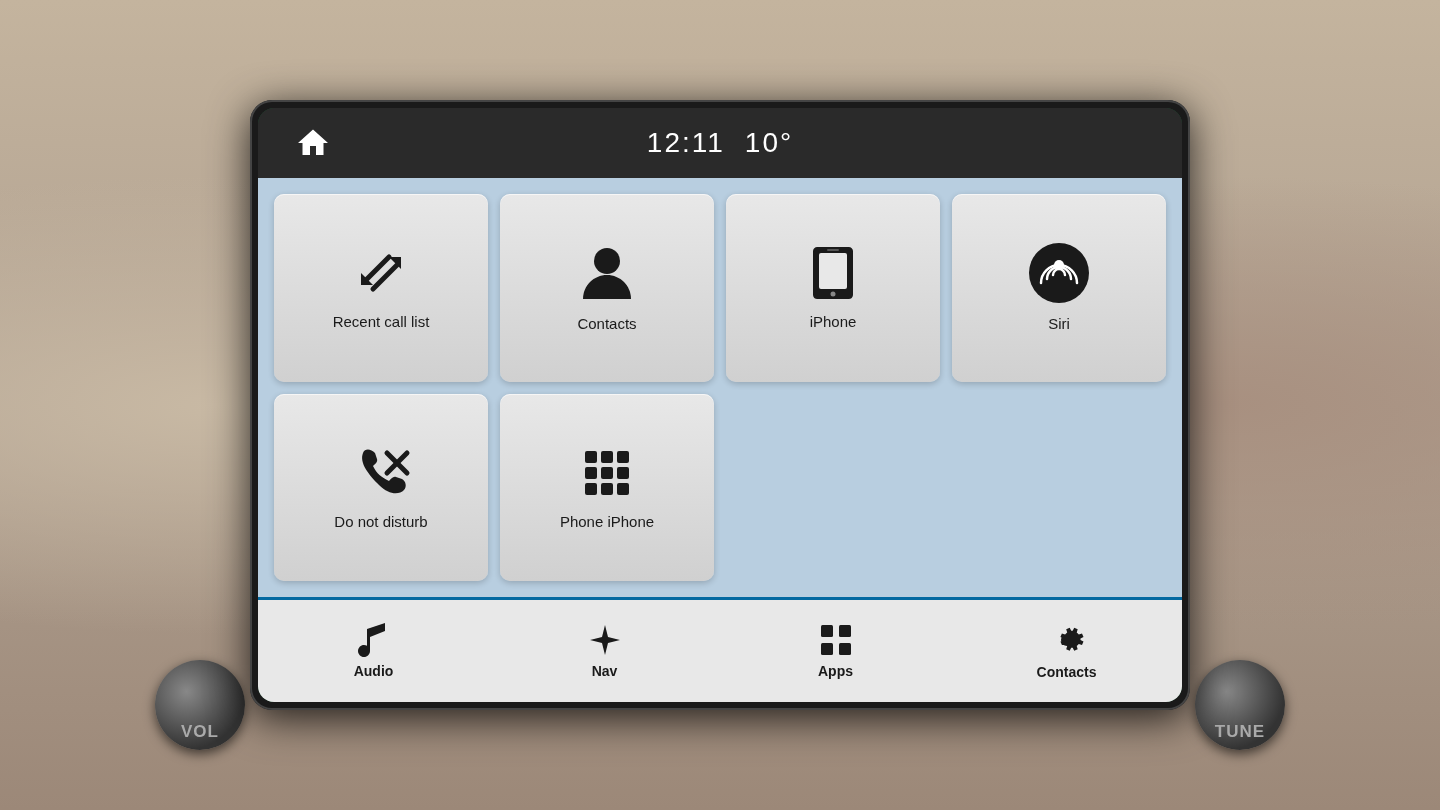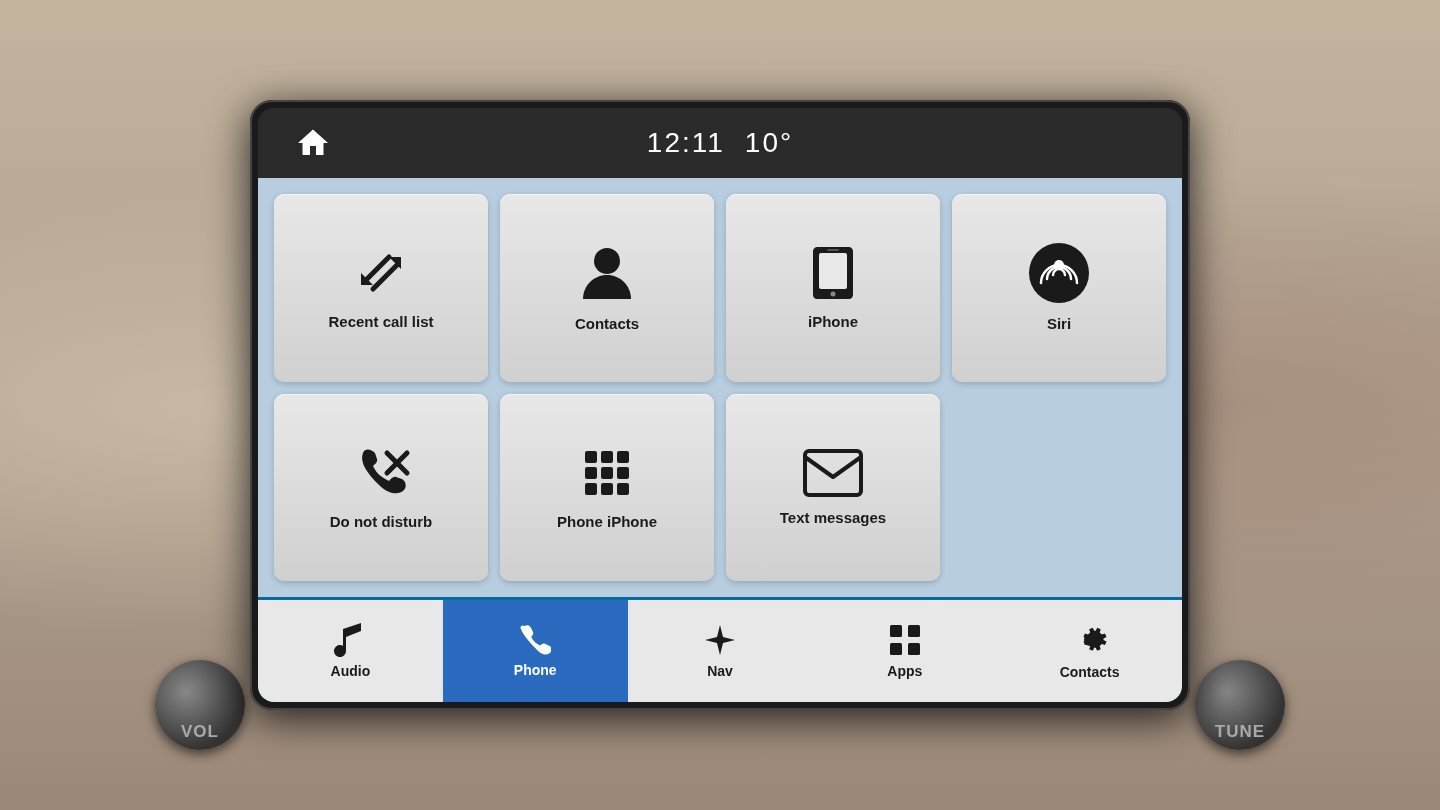--- a/index.html
+++ b/index.html
@@ -155,21 +155,21 @@
     }
 
     .tile-icon {
       font-size: 48px;
       line-height: 1;
       color: #1a1a1a;
     }
 
     .tile-label {
       font-size: 15px;
-      font-weight: 700;
+      font-weight: 400;
       color: #1a1a1a;
       text-align: center;
     }
 
     
     .siri-circle {
       width: 60px;
       height: 60px;
       background: #1a1a1a;
       border-radius: 50%;
@@ -328,53 +328,36 @@
             <rect x="22" y="22" width="12" height="12" rx="2" fill="#1a1a1a"></rect>
             <rect x="38" y="22" width="12" height="12" rx="2" fill="#1a1a1a"></rect>
             <rect x="6" y="38" width="12" height="12" rx="2" fill="#1a1a1a"></rect>
             <rect x="22" y="38" width="12" height="12" rx="2" fill="#1a1a1a"></rect>
             <rect x="38" y="38" width="12" height="12" rx="2" fill="#1a1a1a"></rect>
           </svg>
         </div>
         <span class="tile-label">Phone iPhone</span>
       </div>
 
-      <div class="tile">
-        <div class="tile-icon">
-          <svg width="60" height="48" viewBox="0 0 60 48" xmlns="http://www.w3.org/2000/svg">
-            <rect x="2" y="2" width="56" height="44" rx="4" fill="none" stroke="#1a1a1a" stroke-width="4"></rect>
-            <path d="M2 8 L30 28 L58 8" fill="none" stroke="#1a1a1a" stroke-width="4" stroke-linecap="round" stroke-linejoin="round"></path>
-          </svg>
-        </div>
-        <span class="tile-label">Text messages</span>
-      </div>
 
       <div style="background:transparent; box-shadow:none;"></div>
 
     </div>
 
     <div class="bottom-nav">
 
       <div class="nav-item">
         <div class="nav-icon">
           <svg width="32" height="34" viewBox="0 0 32 34" xmlns="http://www.w3.org/2000/svg">
             <path d="M12 28c0 3.3-2.7 6-6 6s-6-2.7-6-6 2.7-6 6-6c1.1 0 2.1.3 3 .8V6l18-6v8L12 14z" fill="#1a1a1a"></path>
           </svg>
         </div>
         <span class="nav-label">Audio</span>
       </div>
 
-      <div class="nav-item active">
-        <div class="nav-icon">
-          <svg width="32" height="32" viewBox="0 0 32 32" xmlns="http://www.w3.org/2000/svg">
-            <path d="M6 2C7.5 0.5 10 1 11.5 3L14 8c0.8 2-0.5 3.5-1.8 4.8 2.2 4.4 4.5 6.5 9 8.8 1.3-1.3 2.8-2.6 4.8-1.8l5 2.5c2 1.5 2.5 4 1 5.5C29 31.5 24 32 18 26 12 20 4 11 2 5 1 3.5 1.5 2.5 3 1.5z" fill="white"></path>
-          </svg>
-        </div>
-        <span class="nav-label">Phone</span>
-      </div>
 
       <div class="nav-item">
         <div class="nav-icon">
           <svg width="34" height="34" viewBox="0 0 34 34" xmlns="http://www.w3.org/2000/svg">
 
             <path d="M17 2 L20 14 L32 17 L20 20 L17 32 L14 20 L2 17 L14 14 Z" fill="#1a1a1a"></path>
           </svg>
         </div>
         <span class="nav-label">Nav</span>
       </div>

